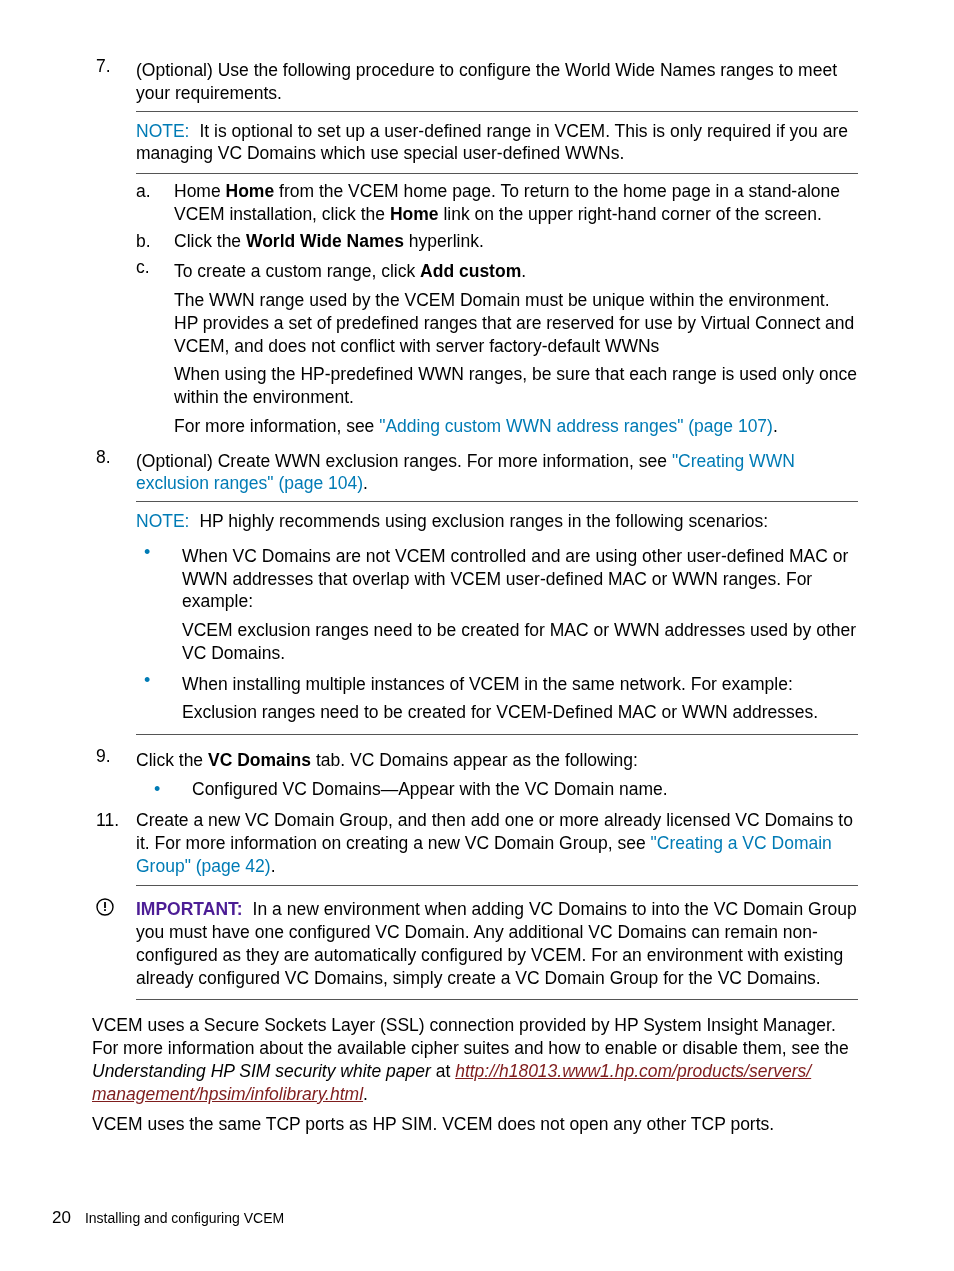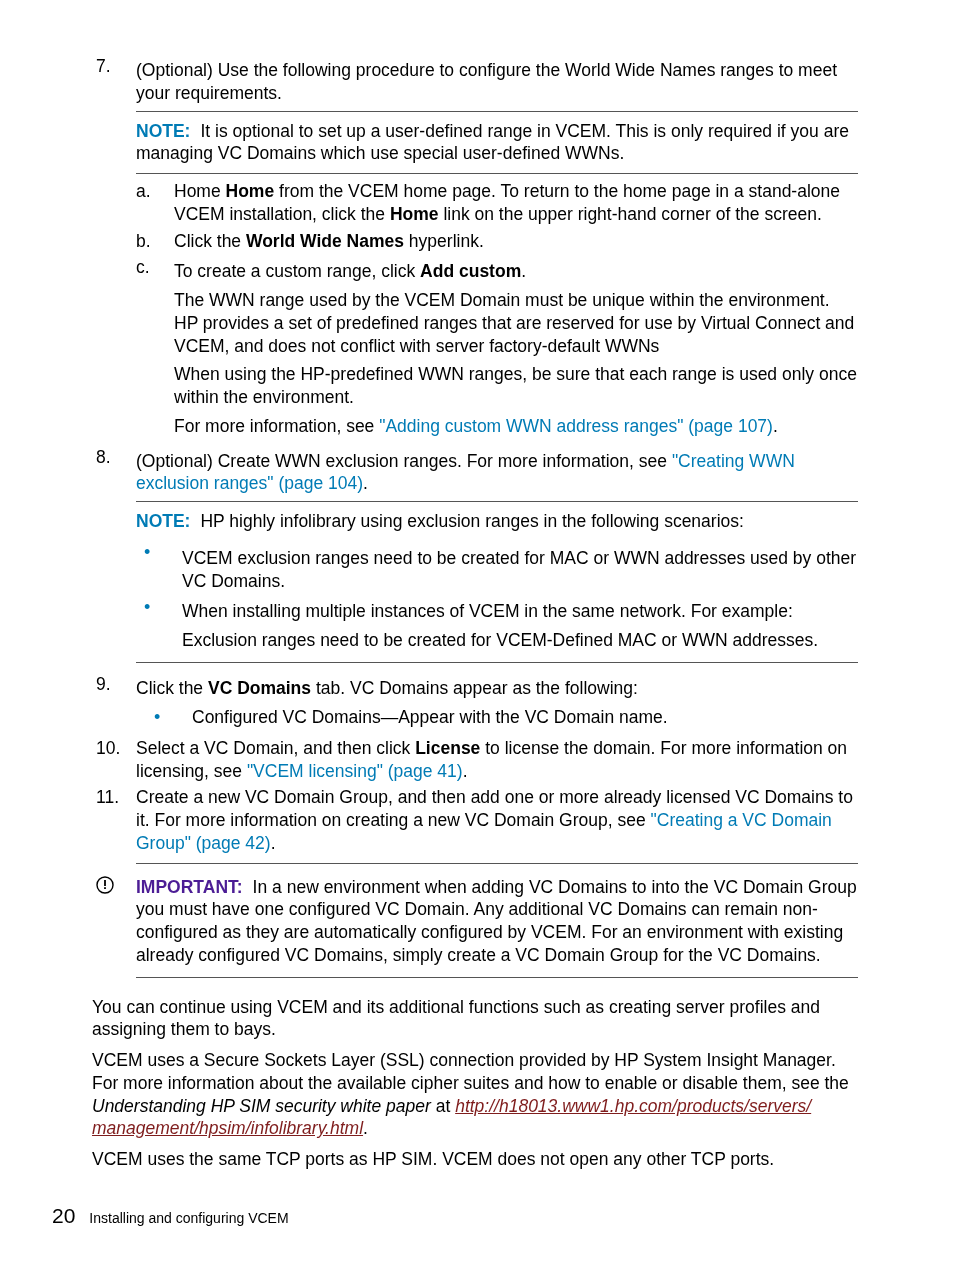--- a/index.html
+++ b/index.html
@@ -32,31 +32,31 @@
   .ul-bullet > li { display: flex; margin-bottom: 4px; }
   .ul-bullet > li > .dot { width: 38px; flex:0 0 38px; text-align: left; padding-left: 8px;}
   .ul-bullet > li > .dot::before { content: "•"; color: #007bb5; font-size: 18px; }
   .ul-bullet > li > .b { flex: 1; }
   .indent-bullet { margin: 6px 0 0 10px; }
   .bold { font-weight: bold; }
   .link { color: #007bb5; }
   .ulink { color: #7f1d1d; text-decoration: underline; font-style: italic; }
   .italic { font-style: italic; text-align: center; }
   .mono { font-family: "Courier New", monospace; }
-  .note-label { font-weight: bold; color: #007bb5; margin-right: 10px; }
+  .note-label { font-weight: normal; color: #007bb5; margin-right: 10px; }
   .imp-label { font-weight: bold; color: #4c1d95; margin-right: 10px; }
   .hr { border: none; border-top: 1px solid #555; margin: 6px 0; }
   .note-block { margin: 8px 0; }
   .p { margin: 4px 0; }
   .sub-p { margin: 6px 0 0 0; }
   .imp-row { display: flex; margin-top: 6px; }
   .imp-icon { width: 40px; flex: 0 0 40px; padding-left: 4px; }
   .imp-body { flex: 1; }
   .footer { position: absolute; bottom: 42px; left: 52px; font-size: 14px; }
-  .footer .pn { margin-right: 14px; font-size: 21px;}
+  .footer .pn { margin-right: 14px; font-size: 17px;}
 </style>
 </head>
 <body>
 
 <div class="page">
 
 <ol class="ol-top">
 
 <li>
   <div class="num">7.</div>
@@ -88,26 +88,27 @@
     </ol>
   </div>
 </li>
 
 <li>
   <div class="num">8.</div>
   <div class="body">
     <div class="p"><span>(Optional) Create WWN exclusion ranges. For more information, see </span><span class="link">"Creating WWN exclusion ranges" (page 104)</span><span>.</span></div>
     <hr class="hr">
     <div class="note-block">
-      <span class="note-label">NOTE:</span><span>HP highly infolibrary using exclusion ranges in the following scenarios:</span>
+      <span class="note-label">NOTE:</span><span>HP highly recommends using exclusion ranges in the following scenarios:</span>
     </div>
     <ul class="ul-bullet">
       <li>
         <div class="dot"></div>
         <div class="b">
+          <div class="p">When VC Domains are not VCEM controlled and are using other user-defined MAC or WWN addresses that overlap with VCEM user-defined MAC or WWN ranges. For example:</div>
           <div class="sub-p">VCEM exclusion ranges need to be created for MAC or WWN addresses used by other VC Domains.</div>
         </div>
       </li>
       <li>
         <div class="dot"></div>
         <div class="b">
           <div class="p">When installing multiple instances of VCEM in the same network. For example:</div>
           <div class="sub-p">Exclusion ranges need to be created for VCEM-Defined MAC or WWN addresses.</div>
         </div>
       </li>
@@ -122,26 +123,20 @@
     <div class="p"><span>Click the </span><span class="bold">VC Domains</span><span> tab. VC Domains appear as the following:</span></div>
     <ul class="ul-bullet indent-bullet">
       <li>
         <div class="dot"></div>
         <div class="b">Configured VC Domains—Appear with the VC Domain name.</div>
       </li>
     </ul>
   </div>
 </li>
 
-<li>
-  <div class="num">10.</div>
-  <div class="body">
-    <span>Select a VC Domain, and then click </span><span class="bold">License</span><span> to license the domain. For more information on licensing, see </span><span class="link">"VCEM licensing" (page 41)</span><span>.</span>
-  </div>
-</li>
 
 <li>
   <div class="num">11.</div>
   <div class="body">
     <span>Create a new VC Domain Group, and then add one or more already licensed VC Domains to it. For more information on creating a new VC Domain Group, see </span><span class="link">"Creating a VC Domain Group" (page 42)</span><span>.</span>
     <hr class="hr" style="margin-top:8px;">
   </div>
 </li>
 
 </ol>
@@ -153,21 +148,20 @@
           <rect x="8.1" y="4" width="1.8" height="6" fill="#000"></rect>
           <rect x="8.1" y="11.2" width="1.8" height="1.8" fill="#000"></rect>
         </svg>
   </div>
   <div class="imp-body">
     <span class="imp-label">IMPORTANT:</span><span>In a new environment when adding VC Domains to into the VC Domain Group you must have one configured VC Domain. Any additional VC Domains can remain non-configured as they are automatically configured by VCEM. For an environment with existing already configured VC Domains, simply create a VC Domain Group for the VC Domains.</span>
     <hr class="hr" style="margin-top:10px;">
   </div>
 </div>
 
-<div class="p" style="margin-top:12px;">You can continue using VCEM and its additional functions such as creating server profiles and assigning them to bays.</div>
 <div class="p" style="margin-top:8px;">
   <span>VCEM uses a Secure Sockets Layer (SSL) connection provided by HP System Insight Manager. For more information about the available cipher suites and how to enable or disable them, see the </span><span class="italic">Understanding HP SIM security white paper</span><span> at </span><span class="ulink">http://h18013.www1.hp.com/products/servers/</span><br><span class="ulink">management/hpsim/infolibrary.html</span><span>.</span>
 </div>
 <div class="p" style="margin-top:8px;">VCEM uses the same TCP ports as HP SIM. VCEM does not open any other TCP ports.</div>
 
 <div class="footer">
   <span class="pn">20</span><span>Installing and configuring VCEM</span>
 </div>
 
 </div>

